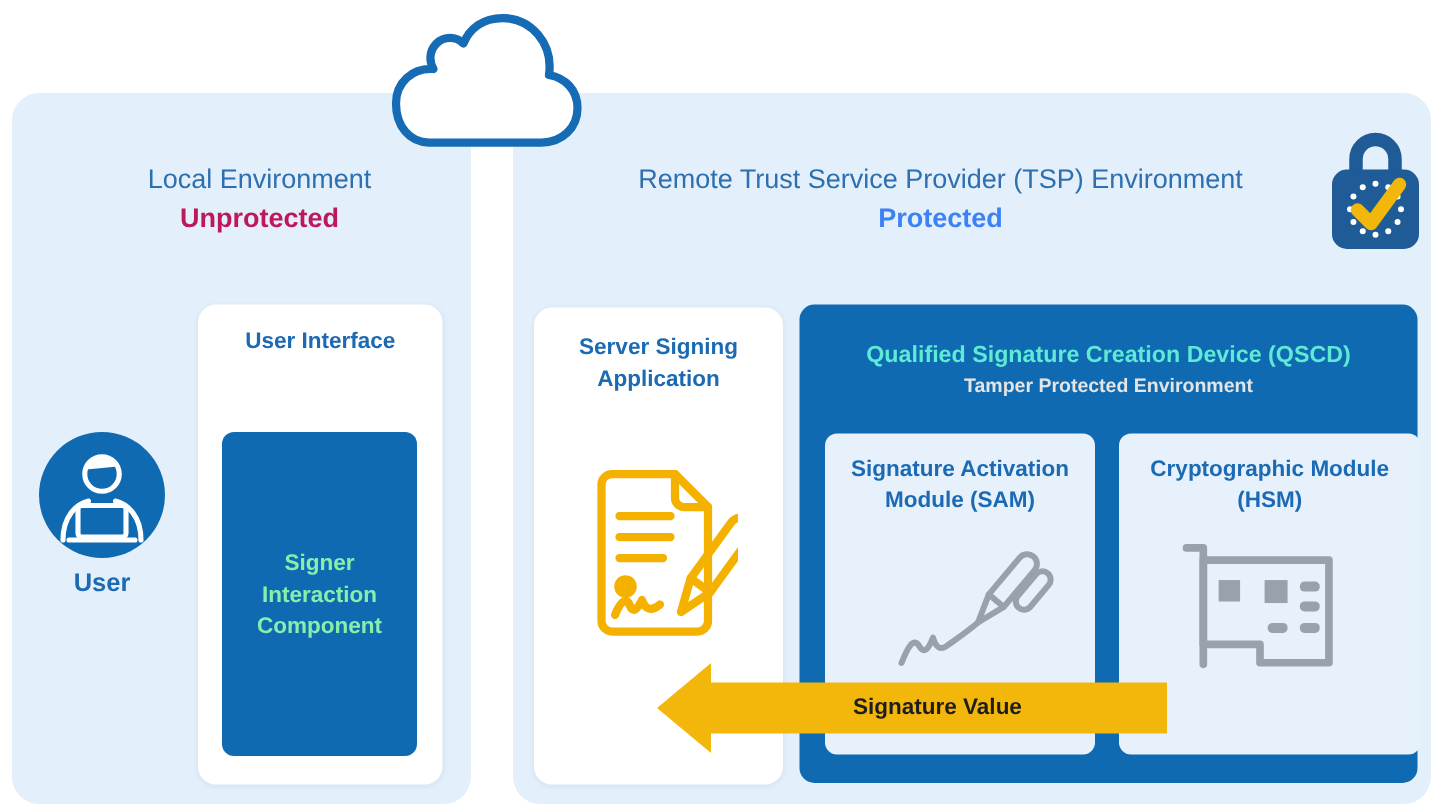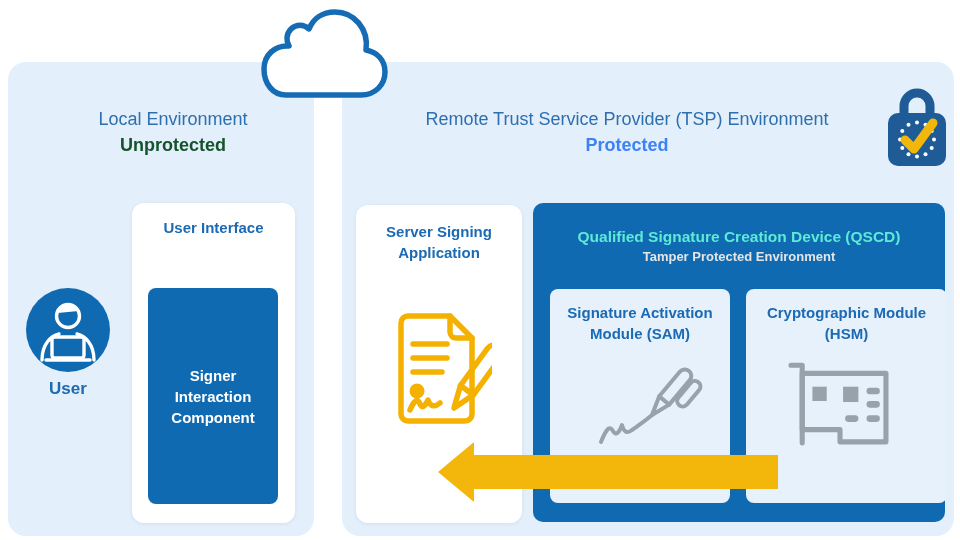--- a/index.html
+++ b/index.html
@@ -8,33 +8,33 @@
     font-family:"Liberation Sans",sans-serif;
   }
   .panel{
     position:absolute;top:62px;height:474px;background:#e3effa;border-radius:18px;
   }
   .panel-left{left:8px;width:306px;}
   .panel-right{left:342px;width:612px;}
   .env-header{position:absolute;text-align:center;line-height:26px;font-size:18px;padding-left:12px;}
   .env-title{color:#2e6fb0;font-weight:400;}
   .env-status{font-weight:700;}
-  .status-unprotected{color:#14532d;}
+  .status-unprotected{color:#be185d;}
   .status-protected{color:#3b82f6;}
   .white-box{
     position:absolute;background:#ffffff;border-radius:12px;
     box-shadow:0 1px 4px rgba(30,70,120,0.08);
   }
   .box-title{
     color:#1b6ab3;font-weight:700;font-size:15px;line-height:21px;text-align:center;
   }
   .sic-box{
     position:absolute;background:#0f6ab2;border-radius:8px;
     display:flex;align-items:center;justify-content:center;text-align:center;
-    color:#ffffff;font-weight:700;font-size:15px;line-height:21px;padding:0 14px;box-sizing:border-box;
+    color:#86efac;font-weight:700;font-size:15px;line-height:21px;padding:0 14px;box-sizing:border-box;
   }
   .qscd-box{
     position:absolute;left:533px;top:203px;width:412px;height:319px;
     background:#0f6ab2;border-radius:10px;
   }
   .qscd-title{
     position:absolute;left:0;top:23px;width:100%;text-align:center;
     color:#5eead4;font-weight:700;font-size:15.5px;line-height:22px;
   }
   .qscd-subtitle{
@@ -176,14 +176,15 @@
       <rect x="76" y="34" width="13" height="6.5" rx="3"></rect>
       <rect x="76" y="47" width="13" height="6.5" rx="3"></rect>
       <rect x="55" y="61" width="13" height="6.5" rx="3"></rect>
       <rect x="76" y="61" width="13" height="6.5" rx="3"></rect>
     </g>
   </svg>
 
   <svg class="arrow-svg" width="360" height="80" viewBox="0 0 360 80">
     <polygon points="10,40 46,10 46,23 350,23 350,57 46,57 46,70" fill="#f3b70b"></polygon>
   </svg>
+  <div class="arrow-label">Signature Value</div>
 
 </div>
 
 </body></html>

